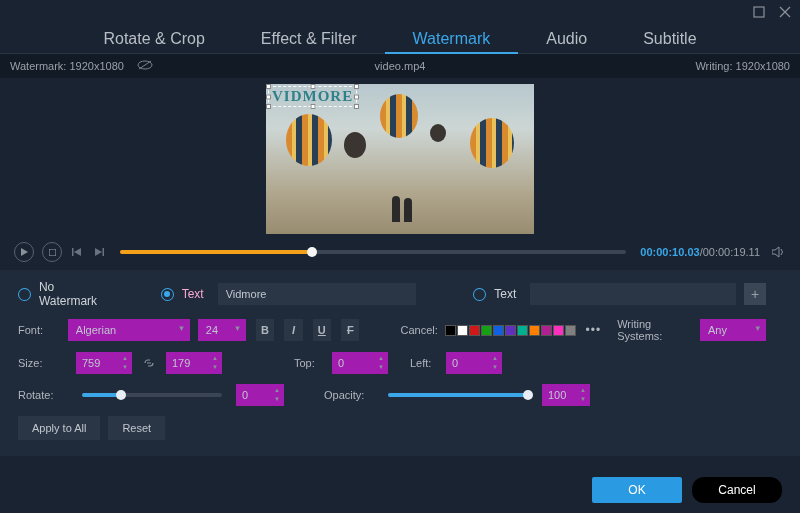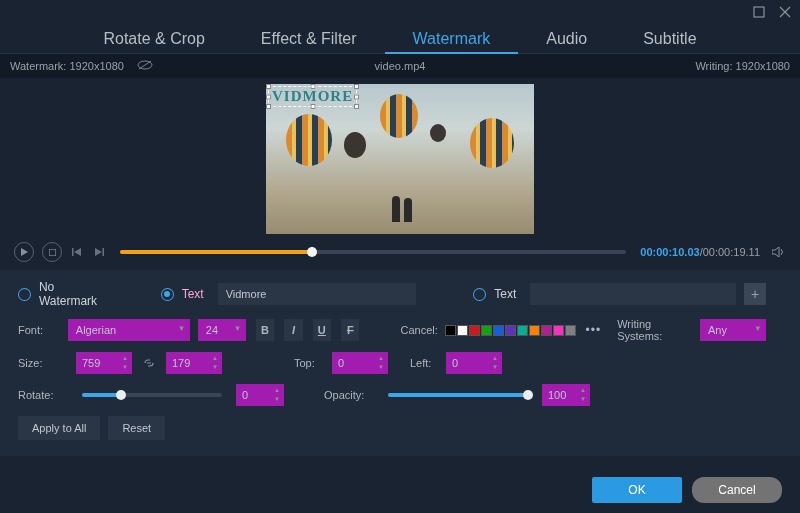--- a/index.html
+++ b/index.html
@@ -64,21 +64,21 @@
 .swatches{display:flex;gap:1px;align-items:center;}
 .sw{width:11px;height:11px;border:1px solid #555;cursor:pointer;}
 .dots{color:#b0b6be;margin-left:2px;cursor:pointer;font-size:12px;letter-spacing:1px;}
 .slider{width:140px;height:4px;background:#3a4454;border-radius:2px;position:relative;margin:0 6px;}
 .sfill{position:absolute;left:0;top:0;height:100%;background:#3ba7e8;border-radius:2px;}
 .sthumb{position:absolute;top:50%;width:10px;height:10px;background:#e8eef4;border-radius:50%;transform:translate(-50%,-50%);}
 .actbtn{background:#2a3646;border:none;color:#c0c6ce;height:24px;padding:0 14px;font-size:11px;cursor:pointer;}
 .footer{position:absolute;bottom:10px;right:18px;display:flex;gap:10px;}
 .mainbtn{height:26px;width:90px;border:none;color:#fff;font-size:12px;cursor:pointer;border-radius:2px;}
 .mainbtn.ok{background:#2a9ae2;}
-.mainbtn.cancel{background:#737373;border-radius:12px;}
+.mainbtn.cancel{background:#000000;border-radius:12px;}
 svg{display:block;}
 </style>
 </head>
 <body>
 
 <div class="titlebar">
   <div class="win-btn">
     <svg width="12" height="12">
         <rect x="1" y="1" width="10" height="10" fill="none" stroke="#8a909a" stroke-width="1.2"></rect>
       </svg>

